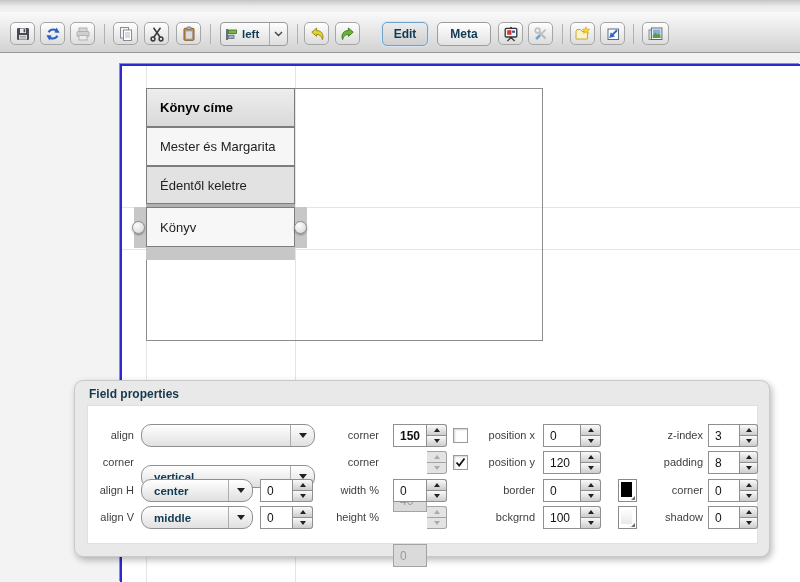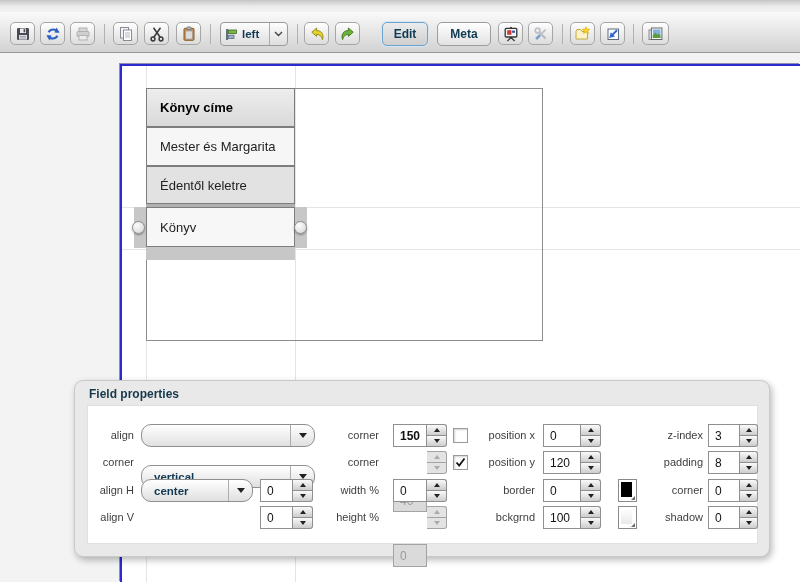--- a/index.html
+++ b/index.html
@@ -292,20 +292,26 @@
         <span class="dd-zone">
             <i class="tri-d"></i>
           </span>
       </div>
       <div class="dd" style="left:66px;top:98px;width:112px">
         <span class="dd-val">center</span>
         <span class="dd-zone">
             <i class="tri-d"></i>
           </span>
       </div>
+      <div class="dd" style="left:66px;top:125px;width:112px">
+        <span class="dd-val">middle</span>
+        <span class="dd-zone">
+            <i class="tri-d"></i>
+          </span>
+      </div>
 
       <div class="spin" style="left:185px;top:98px">
         <input class="spin-box" style="width: 33px;" value="0">
         <span class="spin-btns">
             <span class="sb up">
               <i class="tri-u-s"></i>
             </span>
             <span class="sb dn">
               <i class="tri-d-s"></i>
             </span>

